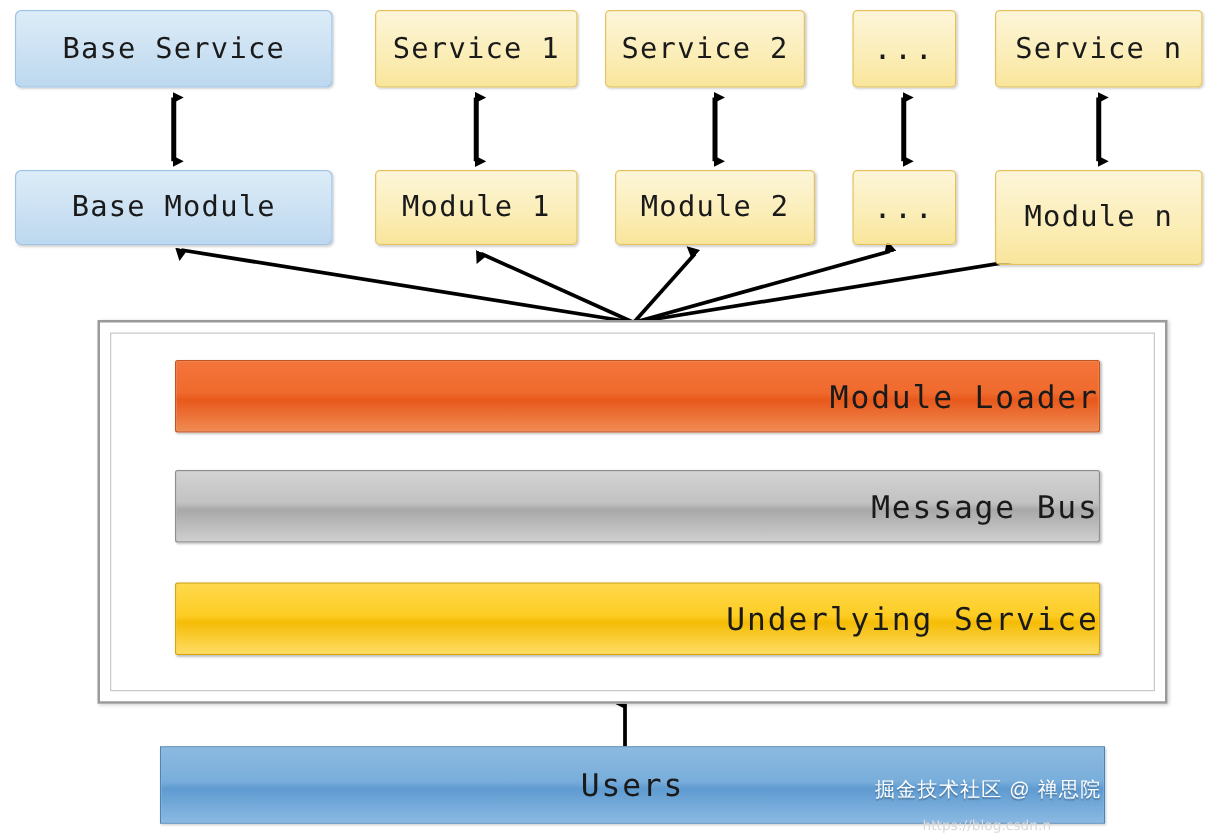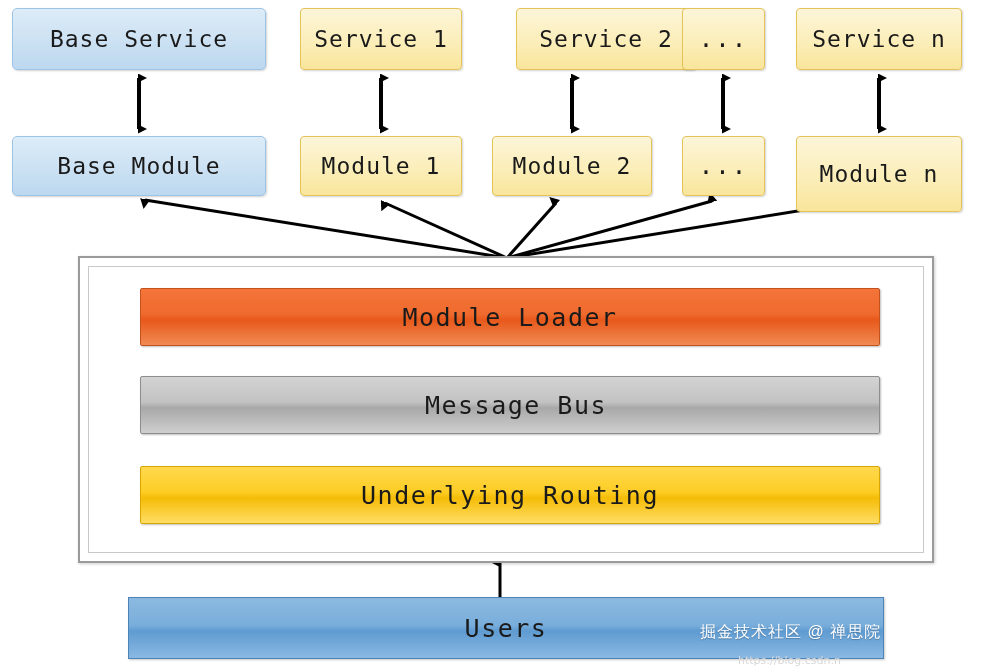--- a/index.html
+++ b/index.html
@@ -65,21 +65,21 @@
     position: absolute;
     left: 8px; top: 8px; right: 8px; bottom: 8px;
     border: 1px solid #c9c9c9;
     box-sizing: border-box;
   }
   .bar {
     position: absolute;
     box-sizing: border-box;
     display: flex;
     align-items: center;
-    justify-content: center;
+    justify-content: flex-end;
     color: #1a1a1a;
     font-size: 25px;
     letter-spacing: 1.5px;
     border-radius: 2px;
   }
   .bar-orange {
     background: linear-gradient(to bottom, #f4743a 0%, #ef6a2d 45%, #e8581b 55%, #f08b53 100%);
     border: 1px solid #c4521c;
     box-shadow: 1px 1px 2px rgba(0,0,0,0.25);
   }
@@ -161,21 +161,21 @@
     <line x1="500" y1="597" x2="500" y2="563" marker-end="url(#arrowUp)"></line>
   </g>
 </svg>
 
 <div class="node blue-box" style="left:12px; top:8px; width:254px; height:62px;">
   <span>Base Service</span>
 </div>
 <div class="node yellow-box" style="left:300px; top:8px; width:162px; height:62px;">
   <span>Service 1</span>
 </div>
-<div class="node yellow-box" style="left:516px; top:8px; width:180px; height:62px;">
+<div class="node yellow-box" style="left:484px; top:8px; width:160px; height:62px;">
   <span>Service 2</span>
 </div>
 <div class="node yellow-box dots-box" style="left:682px; top:8px; width:83px; height:62px;">
   <span>...</span>
 </div>
 <div class="node yellow-box" style="left:796px; top:8px; width:166px; height:62px;text-align:right;">
   <span>Service n</span>
 </div>
 
 <div class="node blue-box" style="left:12px; top:136px; width:254px; height:60px;">
@@ -199,21 +199,21 @@
 
   <div class="bar bar-orange" style="left:60px; top:30px; width:740px; height:58px;">
     <span>Module Loader</span>
   </div>
 
   <div class="bar bar-gray" style="left:60px; top:118px; width:740px; height:58px;">
     <span>Message Bus</span>
   </div>
 
   <div class="bar bar-yellow" style="left:60px; top:208px; width:740px; height:58px;">
-    <span>Underlying Routing</span>
+    <span>Underlying Service</span>
   </div>
 </div>
 
 <div class="users-bar" style="left:128px; top:597px; width:756px; height:62px;">
   <span>Users</span>
 </div>
 
 <div class="watermark" style="left:700px; top:622px;">掘金技术社区 @ 禅思院</div>
 <div class="watermark-url" style="left:738px; top:654px;">https://blog.csdn.n</div>
 

